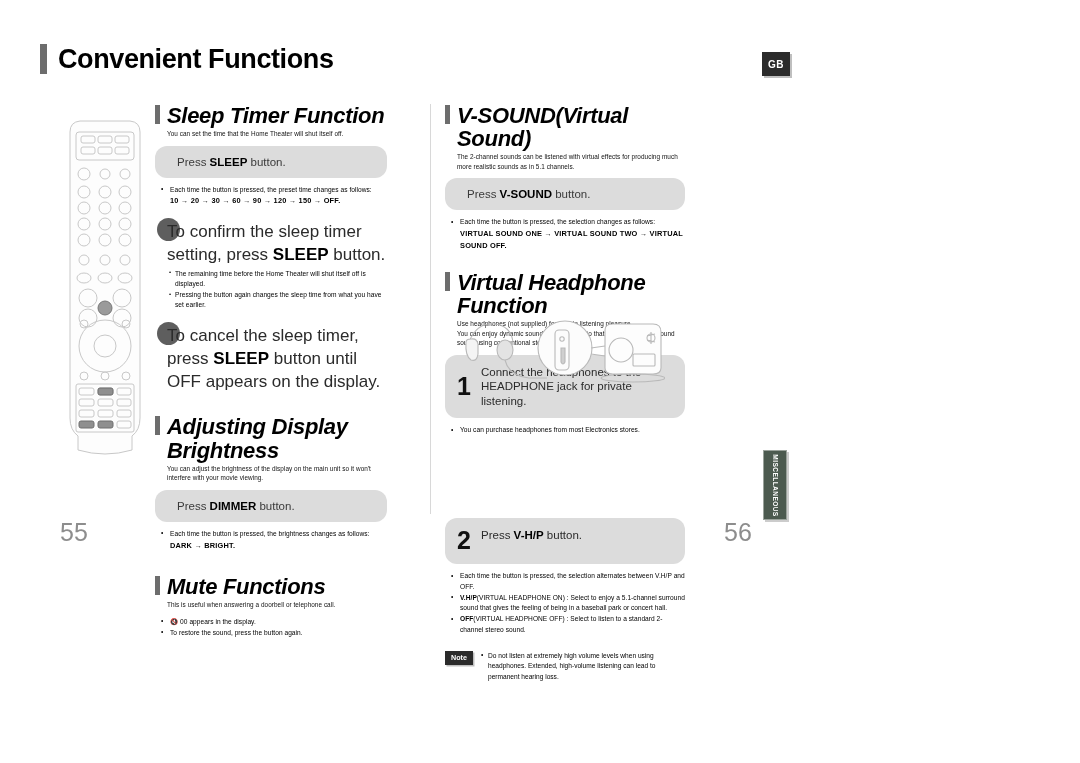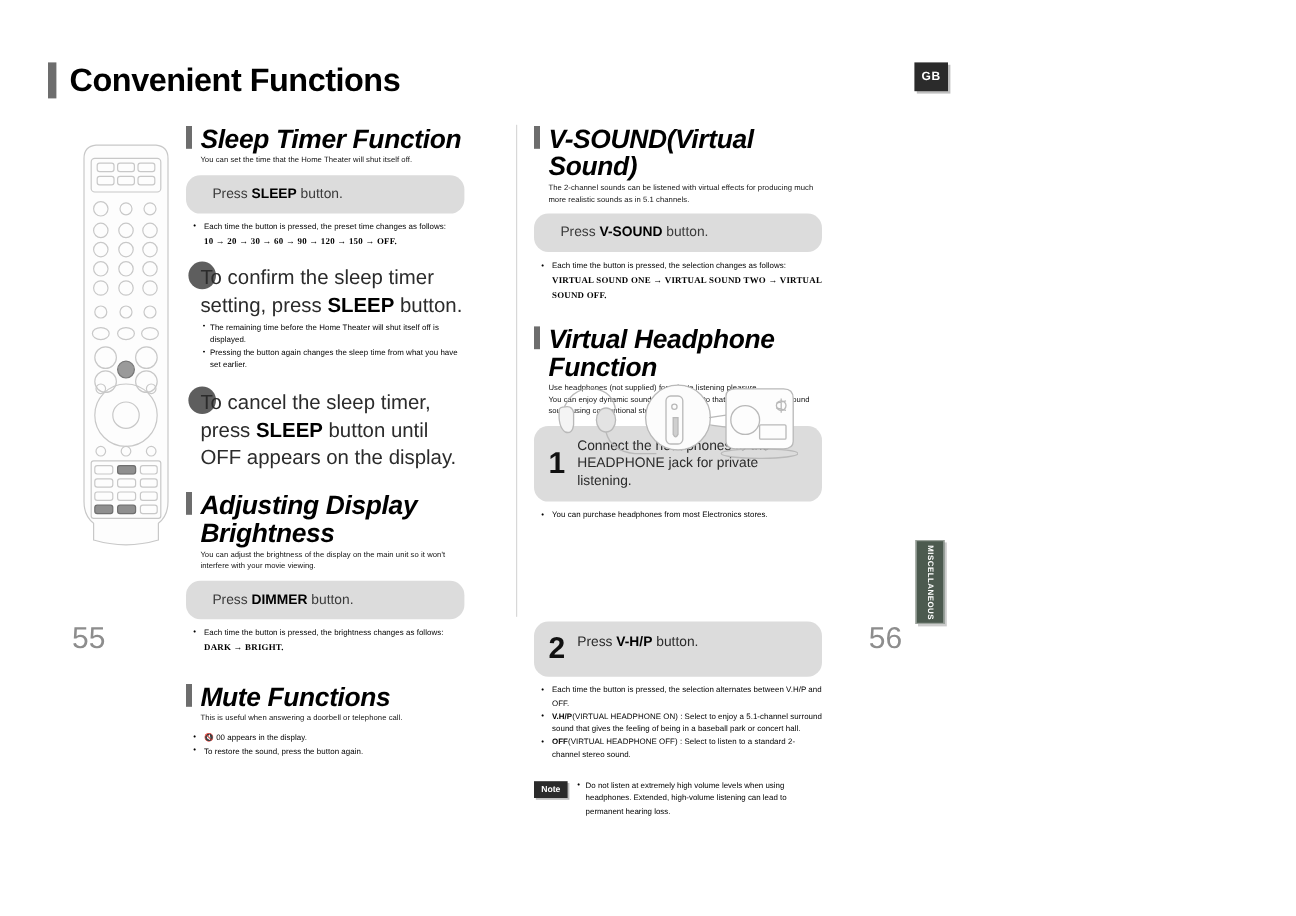--- a/index.html
+++ b/index.html
@@ -13,21 +13,21 @@
     font-family: "Liberation Sans", sans-serif;
     color: #000;
     position: relative;
     overflow: hidden;
   }
 
   
   .page-title-wrap {
     position: absolute;
     left: 40px;
-    top: 52px;
+    top: 44px;
     display: flex;
     align-items: center;
     text-align: center;
   }
   .title-bar {
     width: 7px;
     height: 30px;
     background: #6d6d6d;
     margin-right: 11px;
   }
@@ -145,21 +145,21 @@
   }
   .bullets li:before {
     content: "\2022";
     position: absolute;
     left: 0;
     top: -0.5px;
   }
   .bullets li b { font-weight: bold; }
   .seq {
     display: block;
-    font-family: Liberation Serif, serif;
+    font-family: Liberation Sans, sans-serif;
     font-weight: bold;
     font-size: 7.4px;
     letter-spacing: 0.2px;
     margin-top: 0.5px;
   }
 
   
   .callout {
     position: relative;
     margin-top: 14px;
@@ -363,21 +363,21 @@
     </div>
 
     <div class="callout">
       <div class="callout-dot"></div>
       <div class="callout-text">
         <span>To cancel the sleep timer, press </span><b>SLEEP</b><span> button until OFF appears on the display.</span>
       </div>
     </div>
   </section>
 
-  <section style="margin-top:16px">
+  <section style="margin-top:22px">
     <div class="sec-head">
       <div class="sec-bar"></div>
       <div class="sec-title">Adjusting Display Brightness</div>
     </div>
     <div class="sec-desc">You can adjust the brightness of the display on the main unit so it won't interfere with your movie viewing.</div>
 
     <div class="grey-box">
       <span>Press </span><b>DIMMER</b><span> button.</span>
     </div>
 

